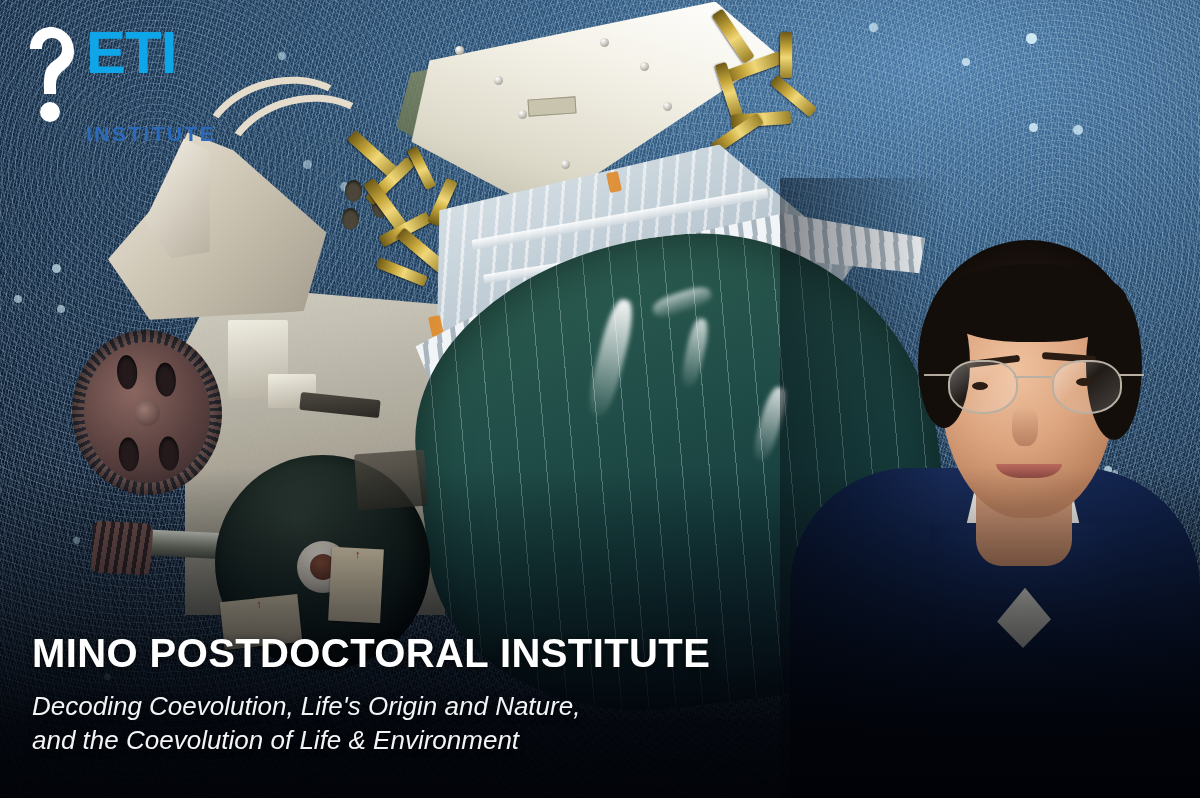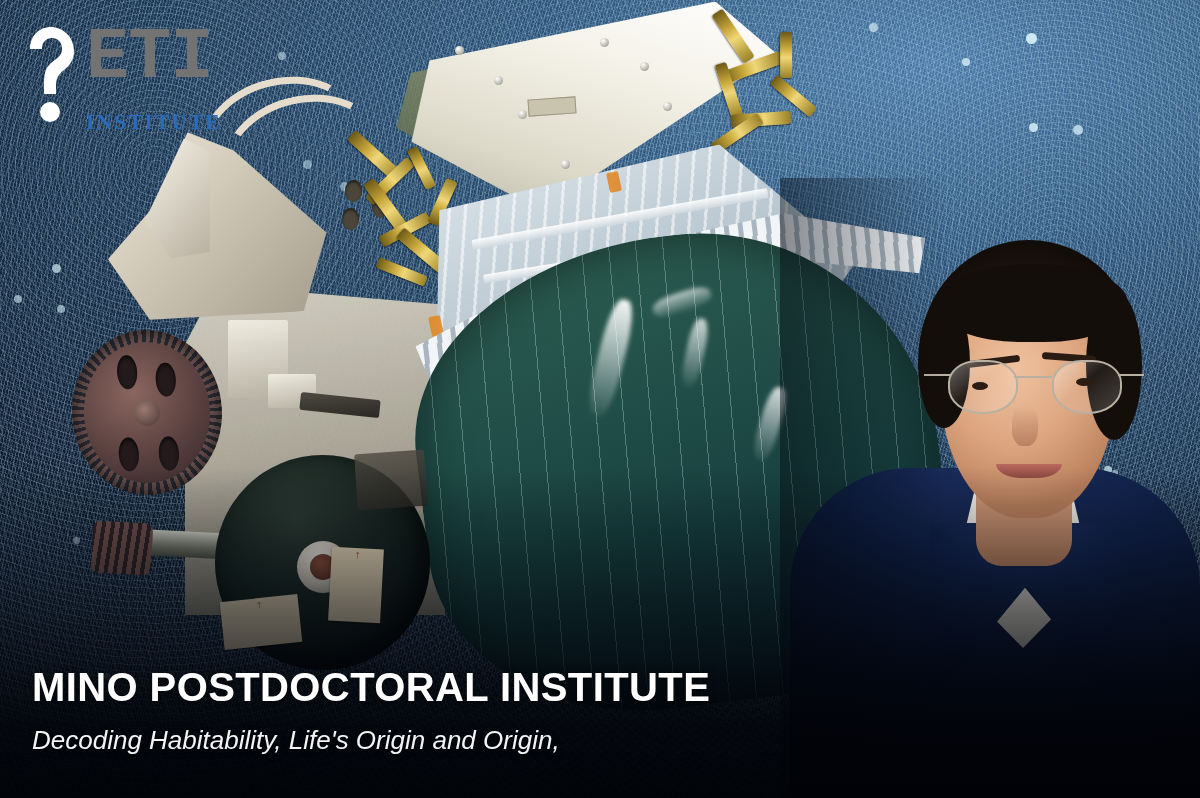--- a/index.html
+++ b/index.html
@@ -302,26 +302,26 @@
     line-height:1.33;
     text-shadow:0 2px 7px rgba(0,0,0,.7);
   }
   .subline span{display:block;}
 
   
   .logo{position:absolute;left:28px;top:22px;width:200px;height:110px;}
   .logo-s{position:absolute;left:0;top:2px;width:52px;height:100px;}
   .logo-eti{
     position:absolute;left:58px;top:3px;
-    color:#737373;font-family:Liberation Mono, monospace;font-weight:bold;
-    font-size:72px;line-height:.92;letter-spacing:-1px;
+    color:#0ea5e9;font-family:Liberation Sans, sans-serif;font-weight:bold;
+    font-size:60px;line-height:.92;letter-spacing:-1px;
   }
   .logo-sub{
-    position:absolute;left:58px;top:88px;
-    color:#2a6bbd;font-family:Liberation Serif, serif;font-weight:bold;
+    position:absolute;left:58px;top:100px;
+    color:#2a6bbd;font-family:Liberation Sans, sans-serif;font-weight:bold;
     font-size:21px;letter-spacing:2.4px;
   }
 </style>
 </head>
 <body>
 
 <div class="stage">
 
   <div class="bg-base"></div>
   <div class="bg-noise"></div>
@@ -469,21 +469,22 @@
     <div class="p-nose"></div>
     <div class="p-mouth"></div>
     <div class="p-shadow"></div>
   </div>
 
   <div class="scrim"></div>
 
   <div class="textblock">
     <h1 class="headline">MINO POSTDOCTORAL INSTITUTE</h1>
     <p class="subline">
-      <span>Decoding Habitability, Life's Origin and Origin,</span>
+      <span>Decoding Coevolution, Life's Origin and Nature,</span>
+      <span>and the Coevolution of Life &amp; Environment</span>
     </p>
   </div>
 
   <div class="logo">
     <svg class="logo-s" viewBox="0 0 52 100">
       <path d="M46 27 C46 12 34 3 23 3 C11 3 2 12 2 25 L14 25 C14 18 18 14 24 14 C30 14 34 18 34 25 C34 33 27 35 22 40 C17 45 16 51 16 61 L16 70 L28 70 L28 62 C28 54 30 51 36 46 C42 41 46 36 46 27 Z" fill="#ffffff"></path>
       <circle cx="22" cy="88" r="10" fill="#ffffff"></circle>
     </svg>
     <div class="logo-eti">ETI</div>
     <div class="logo-sub">INSTITUTE</div>

